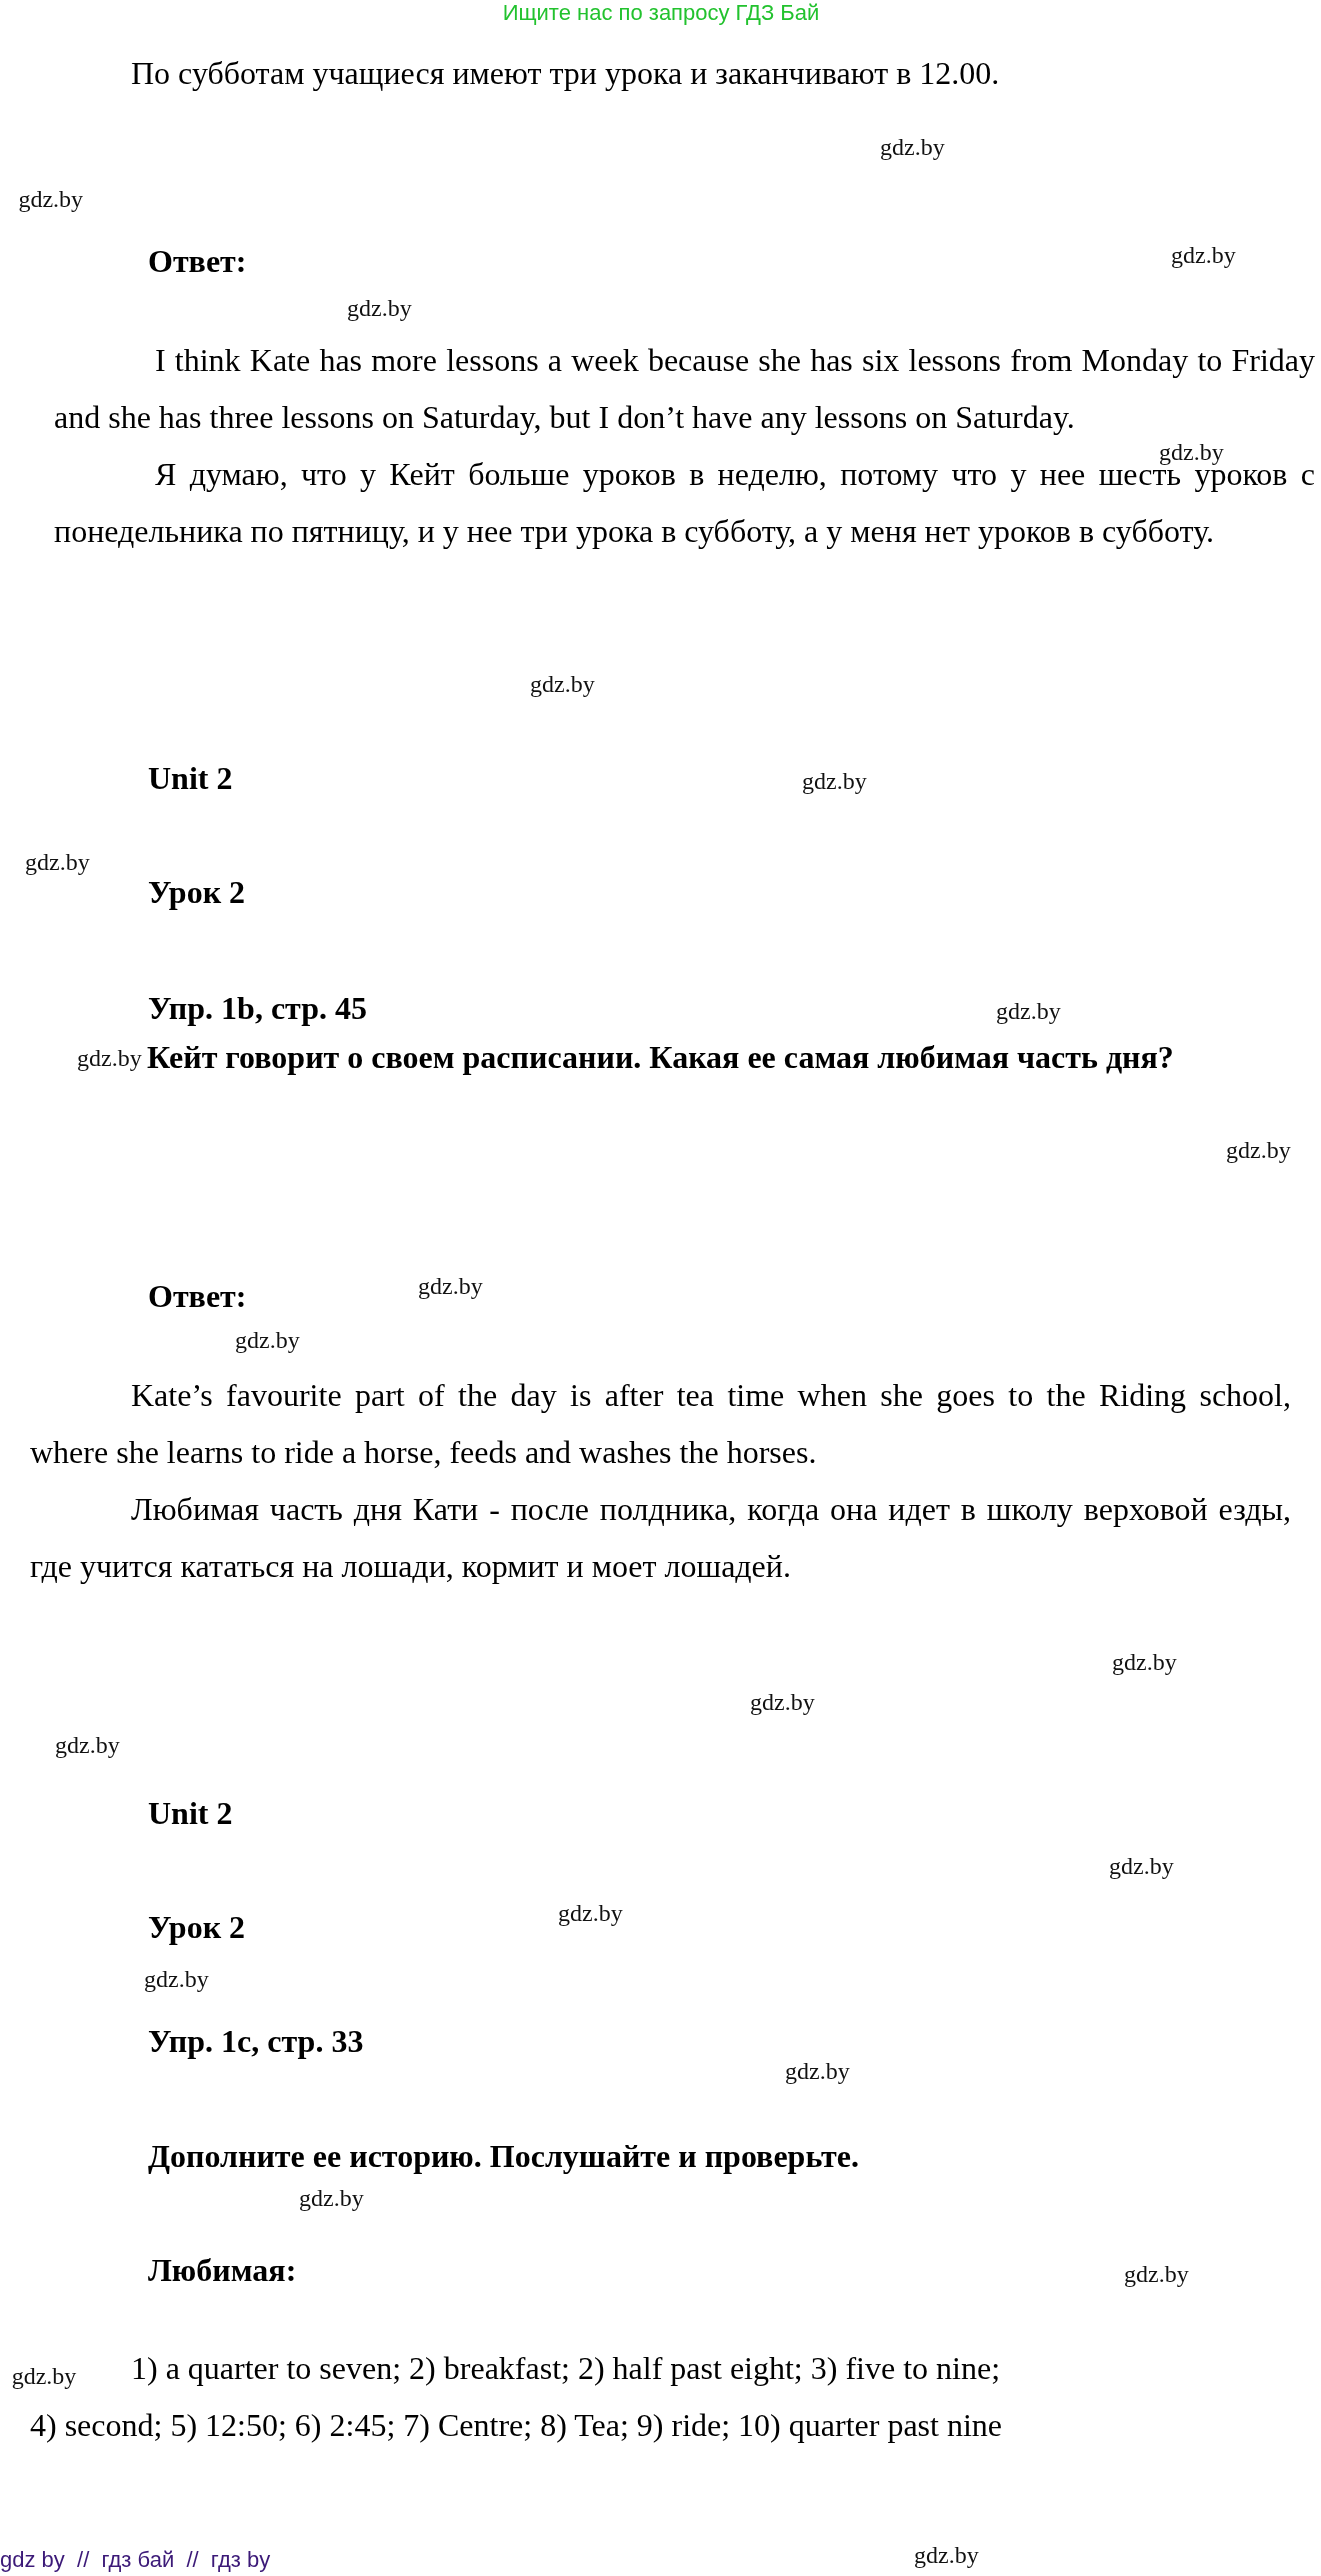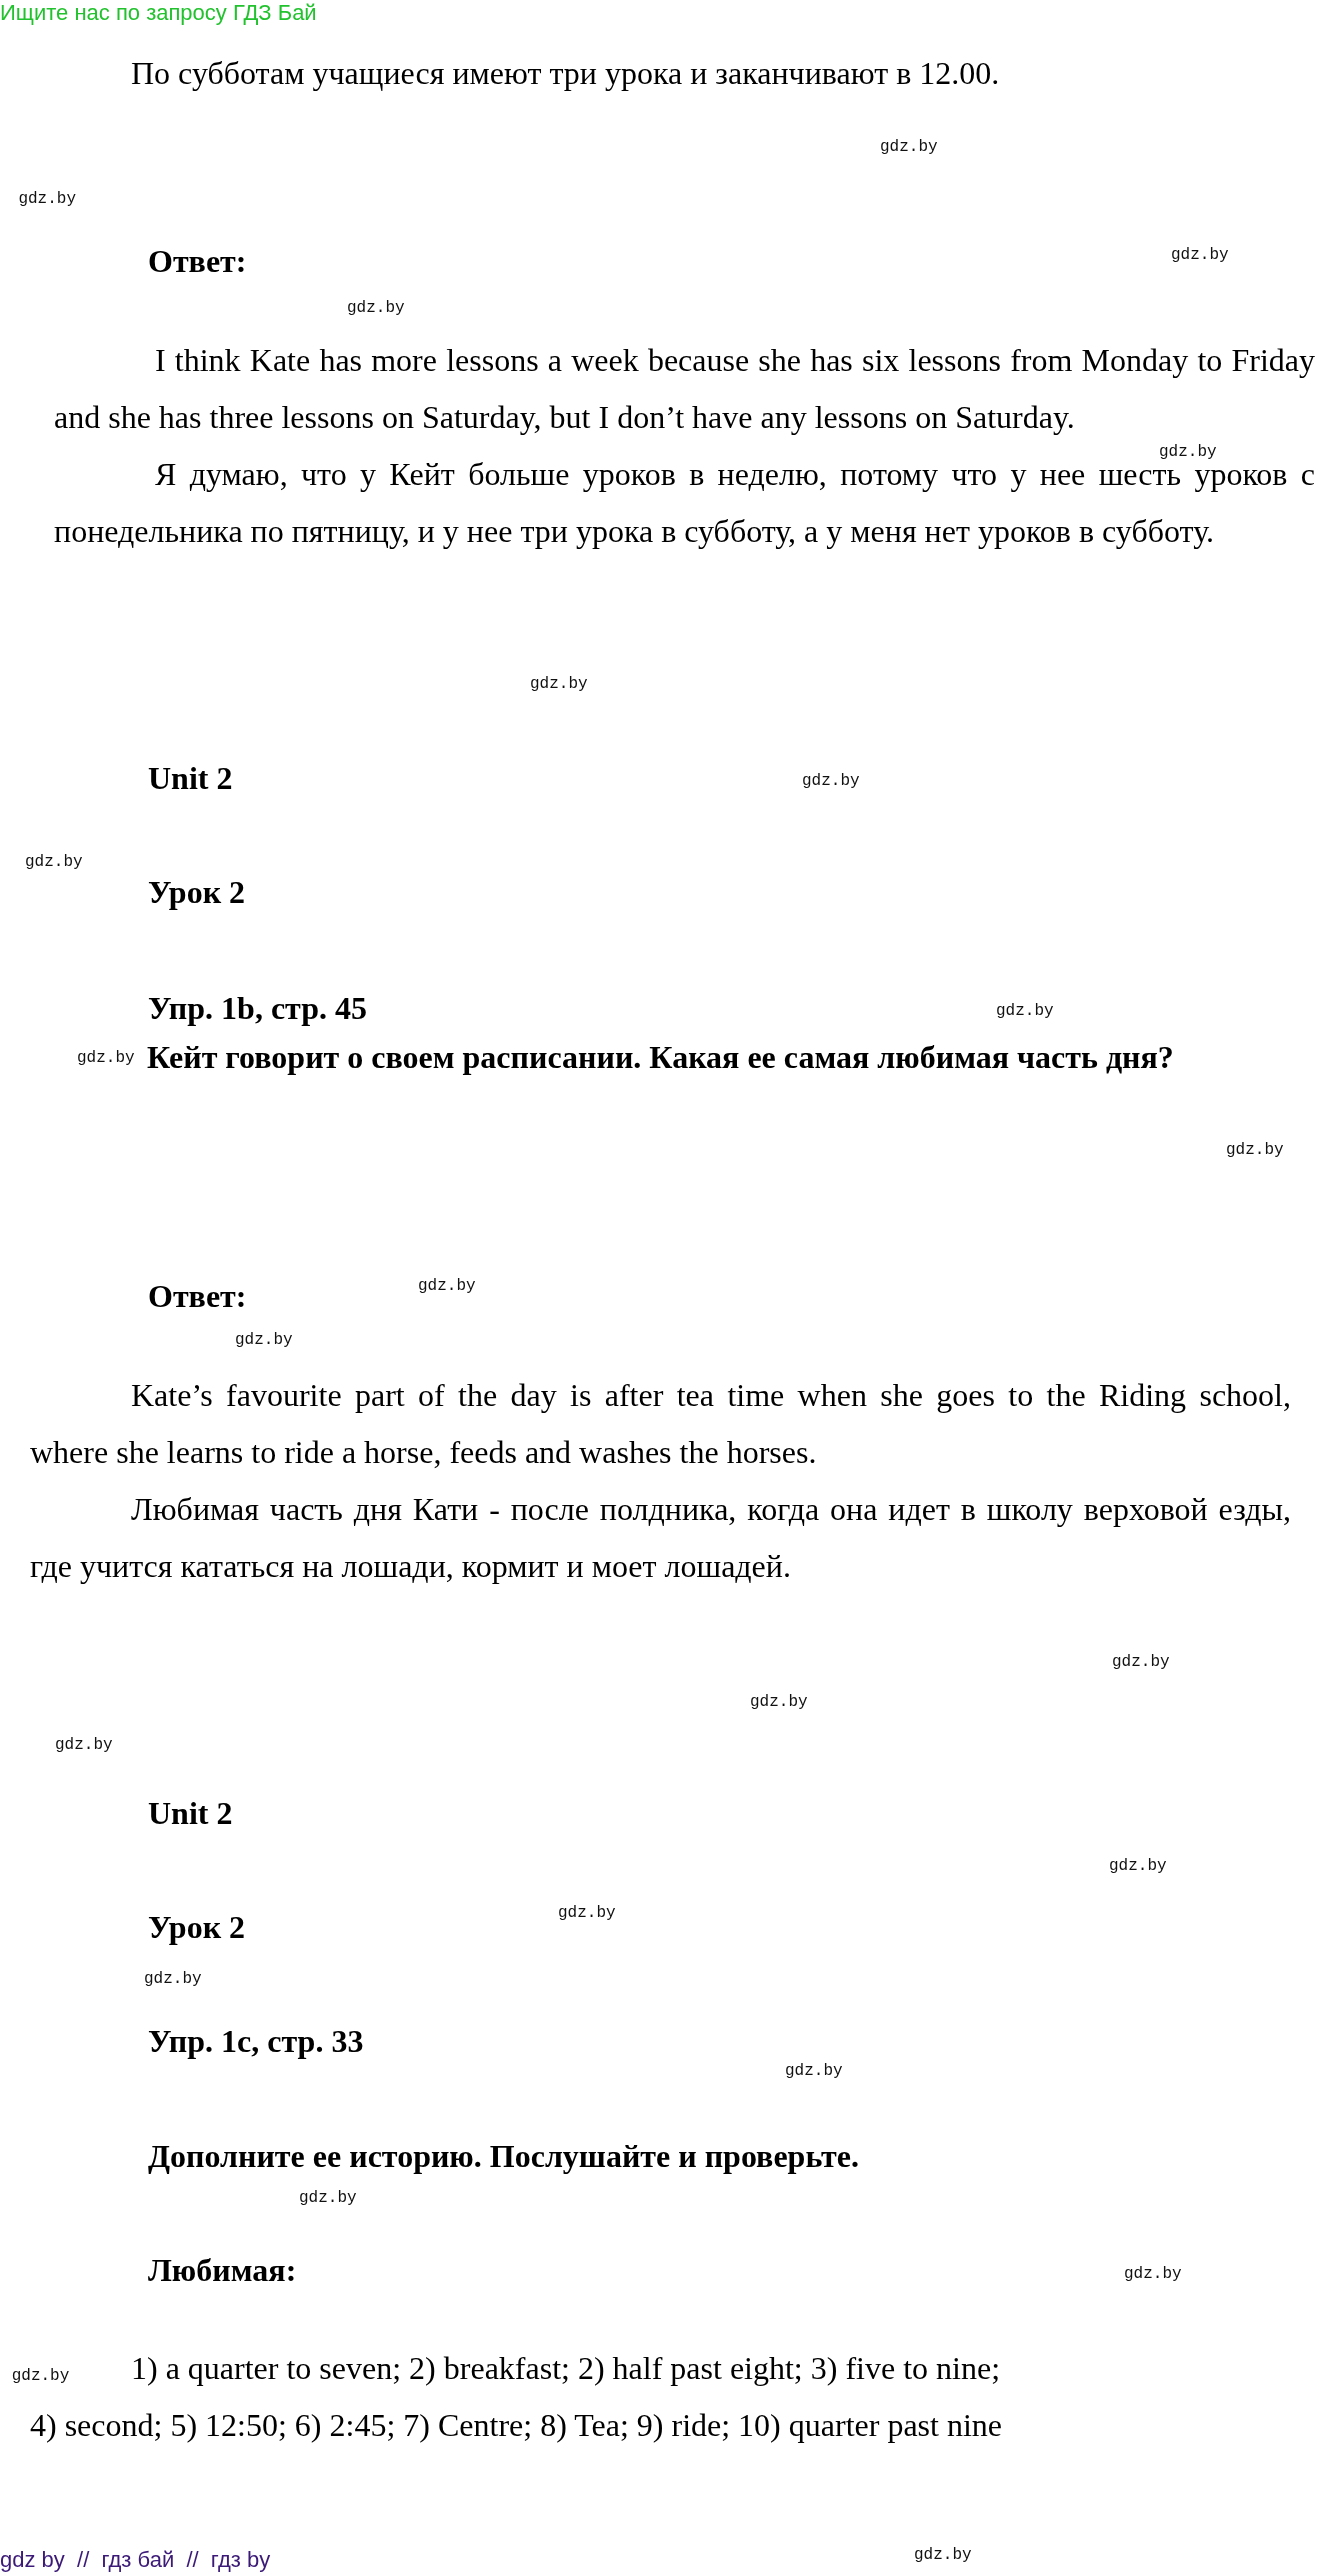--- a/index.html
+++ b/index.html
@@ -1,40 +1,40 @@
 <!DOCTYPE html>
 <html style="font-size:13.4px"><head>
 <meta charset="utf-8">
 <style>
   html, body { margin: 0; padding: 0; background: #ffffff; }
   body { width: 1322px; height: 2576px; position: relative; overflow: hidden; }
   .page { position: absolute; left: 0; top: 0; width: 1322px; height: 2576px; }
   .top-banner {
-    position: absolute; left: 0; top: 0; width: 1322px; 
+    position: absolute; left: 0; top: 0; width: 1322px; text-align: center;
     font-family: "Liberation Sans", "DejaVu Sans", sans-serif;
     font-size: 22px; line-height: 25px; color: #22c22e;
   }
   .footer-banner {
     position: absolute; left: 0; top: 2547px; width: 1322px; 
     font-family: "Liberation Sans", "DejaVu Sans", sans-serif;
     font-size: 22px; line-height: 25px; color: #3c1a78; white-space: pre;
   }
   .block {
     position: absolute; left: 30px; width: 1261px;
     font-family: "Liberation Serif", "DejaVu Serif", serif;
     color: #000; font-size: 32px; line-height: 57px;
   }
   .para { text-align: justify; text-indent: 101px; margin: 0; }
   .para-noindent { text-align: justify; margin: 0; }
   .heading { font-weight: bold; margin: 17px; padding-left: 101px; }
   .heading-task { font-weight: bold; margin: 0; text-align: justify; text-indent: 101px; }
   .wm {
     position: absolute;
-    font-family: Liberation Mono, monospace;
-    font-size: 16px; line-height: 27px; color: #111;
+    font-family: Liberation Serif, serif;
+    font-size: 24px; line-height: 27px; color: #111;
     white-space: nowrap;
   }
 </style>
 </head>
 <body>
 
 <div class="page">
 
   <div class="top-banner">Ищите нас по запросу ГДЗ Бай</div>
 

